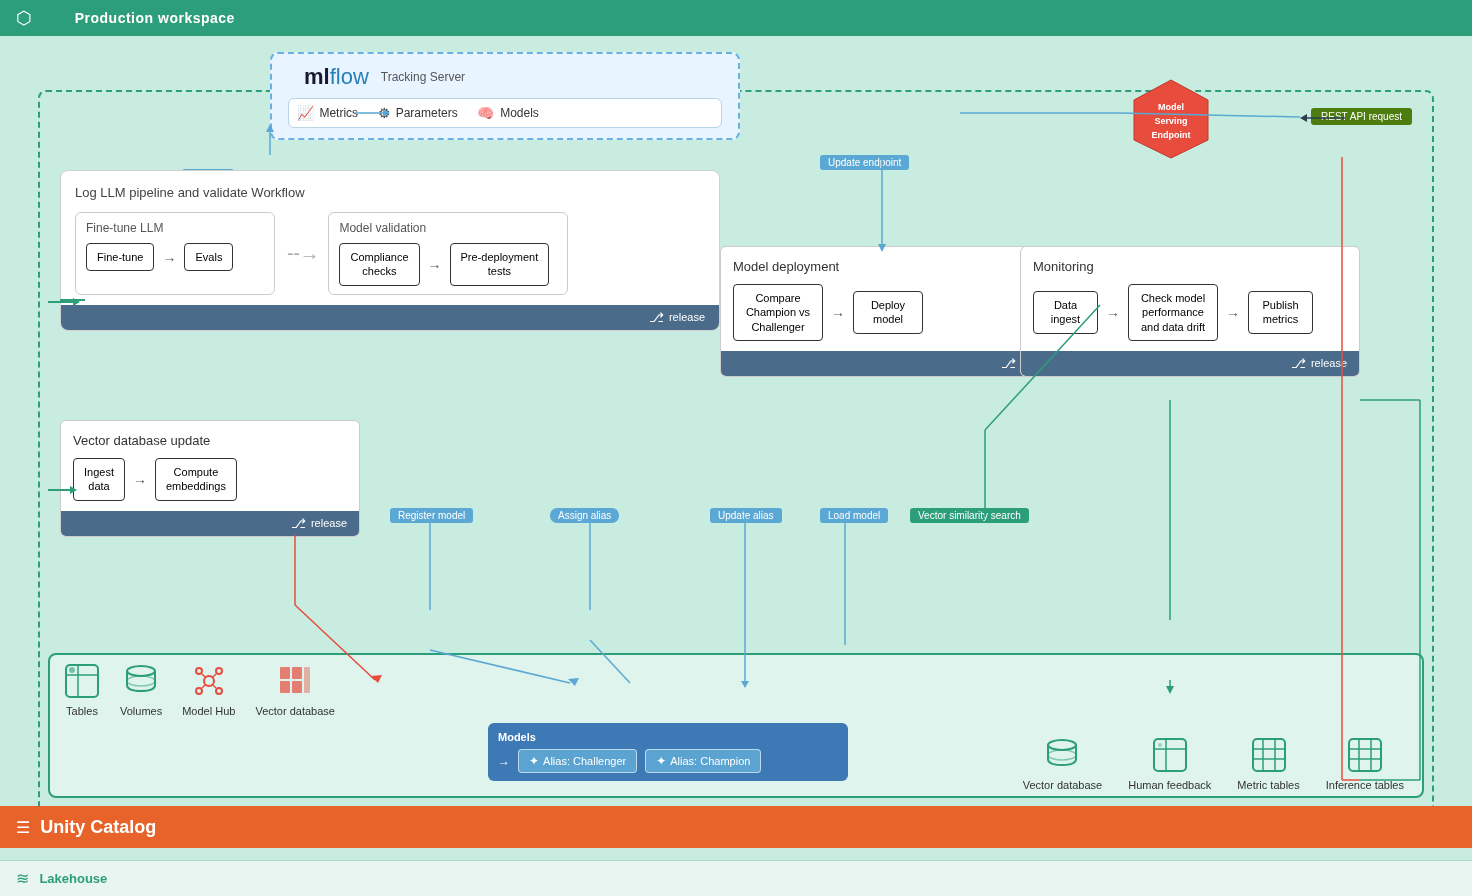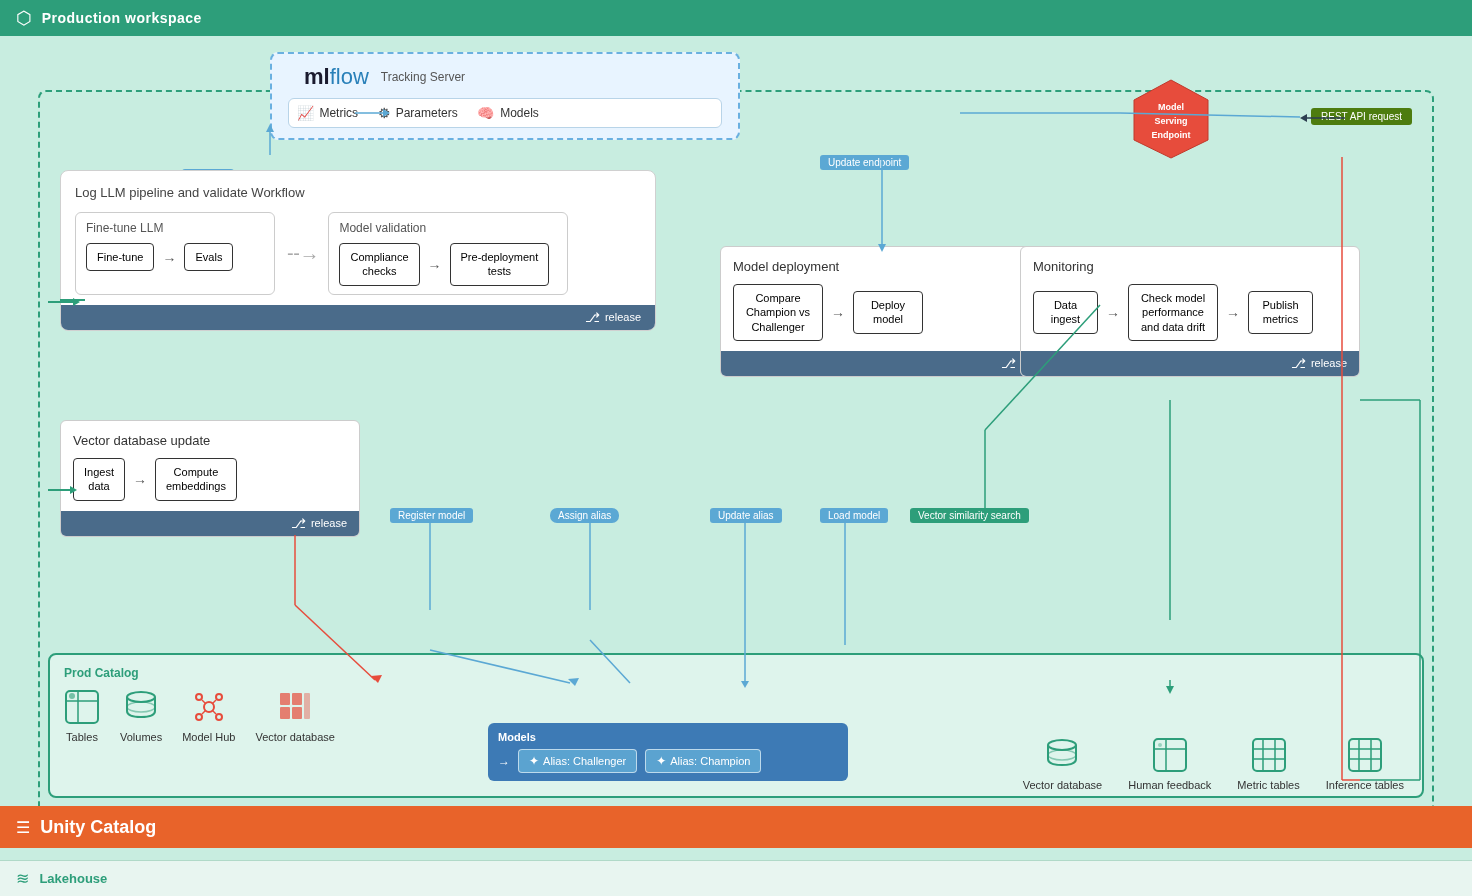--- a/index.html
+++ b/index.html
@@ -8,21 +8,21 @@
     
     .top-bar {
       background: #2d9e7a;
       height: 36px;
       display: flex;
       align-items: center;
       padding: 0 16px;
       gap: 10px;
     }
     .top-bar-icon { color: white; font-size: 18px; }
-    .top-bar-title { color: white; font-weight: 600; font-size: 14px; letter-spacing: 0.5px; }
+    .top-bar-title { color: white; font-weight: 600; font-size: 14px; letter-spacing: 0.5px; margin-left: 33px; }
 
     
     .bottom-bar {
       position: absolute;
       bottom: 0;
       left: 0;
       right: 0;
       height: 36px;
       background: #e8f5f0;
       display: flex;
@@ -79,21 +79,21 @@
       padding: 2px 8px;
       border-radius: 3px;
       position: absolute;
     }
 
     
     .workflow-outer {
       position: absolute;
       top: 170px;
       left: 60px;
-      width: 596px;
+      width: 660px;
       background: white;
       border: 1px solid #d0d0d0;
       border-radius: 8px;
       padding: 14px;
     }
     .workflow-title { font-size: 13px; color: #444; margin-bottom: 12px; font-weight: 400; }
     .section-title { font-size: 12px; color: #555; margin-bottom: 8px; font-weight: 400; }
 
     .arrow { color: #555; font-size: 14px; margin: 0 4px; }
 
@@ -328,23 +328,20 @@
   <span style="background:#5ba8d4;color:white;font-size:10px;padding:2px 8px;border-radius:3px;">Update alias</span>
 </div>
 <div style="position:absolute;top:505px;left:820px;">
   <span style="background:#5ba8d4;color:white;font-size:10px;padding:2px 8px;border-radius:3px;">Load model</span>
 </div>
 <div style="position:absolute;top:505px;left:910px;">
   <span style="background:#2d9e7a;color:white;font-size:10px;padding:2px 8px;border-radius:3px;">Vector similarity search</span>
 </div>
 
 <div style="position:absolute;bottom:98px;left:48px;right:48px;height:145px;border:2px solid #2d9e7a;border-radius:8px;background:rgba(255,255,255,0.4);">
-  <div style="padding:8px 14px 0;">
-    <span style="font-size:12px;font-weight:700;color:#2d9e7a;">Prod Catalog</span>
-  </div>
 
   <div style="display:flex;align-items:center;padding:8px 14px;gap:20px;">
 
     <div class="catalog-item">
       <svg width="36" height="36" viewBox="0 0 36 36">
         <rect x="2" y="2" width="32" height="32" rx="4" fill="none" stroke="#2d9e7a" stroke-width="2"></rect>
         <line x1="2" y1="12" x2="34" y2="12" stroke="#2d9e7a" stroke-width="1.5"></line>
         <line x1="14" y1="2" x2="14" y2="34" stroke="#2d9e7a" stroke-width="1.5"></line>
         <circle cx="8" cy="7" r="3" fill="#2d9e7a" opacity="0.6"></circle>
       </svg>

